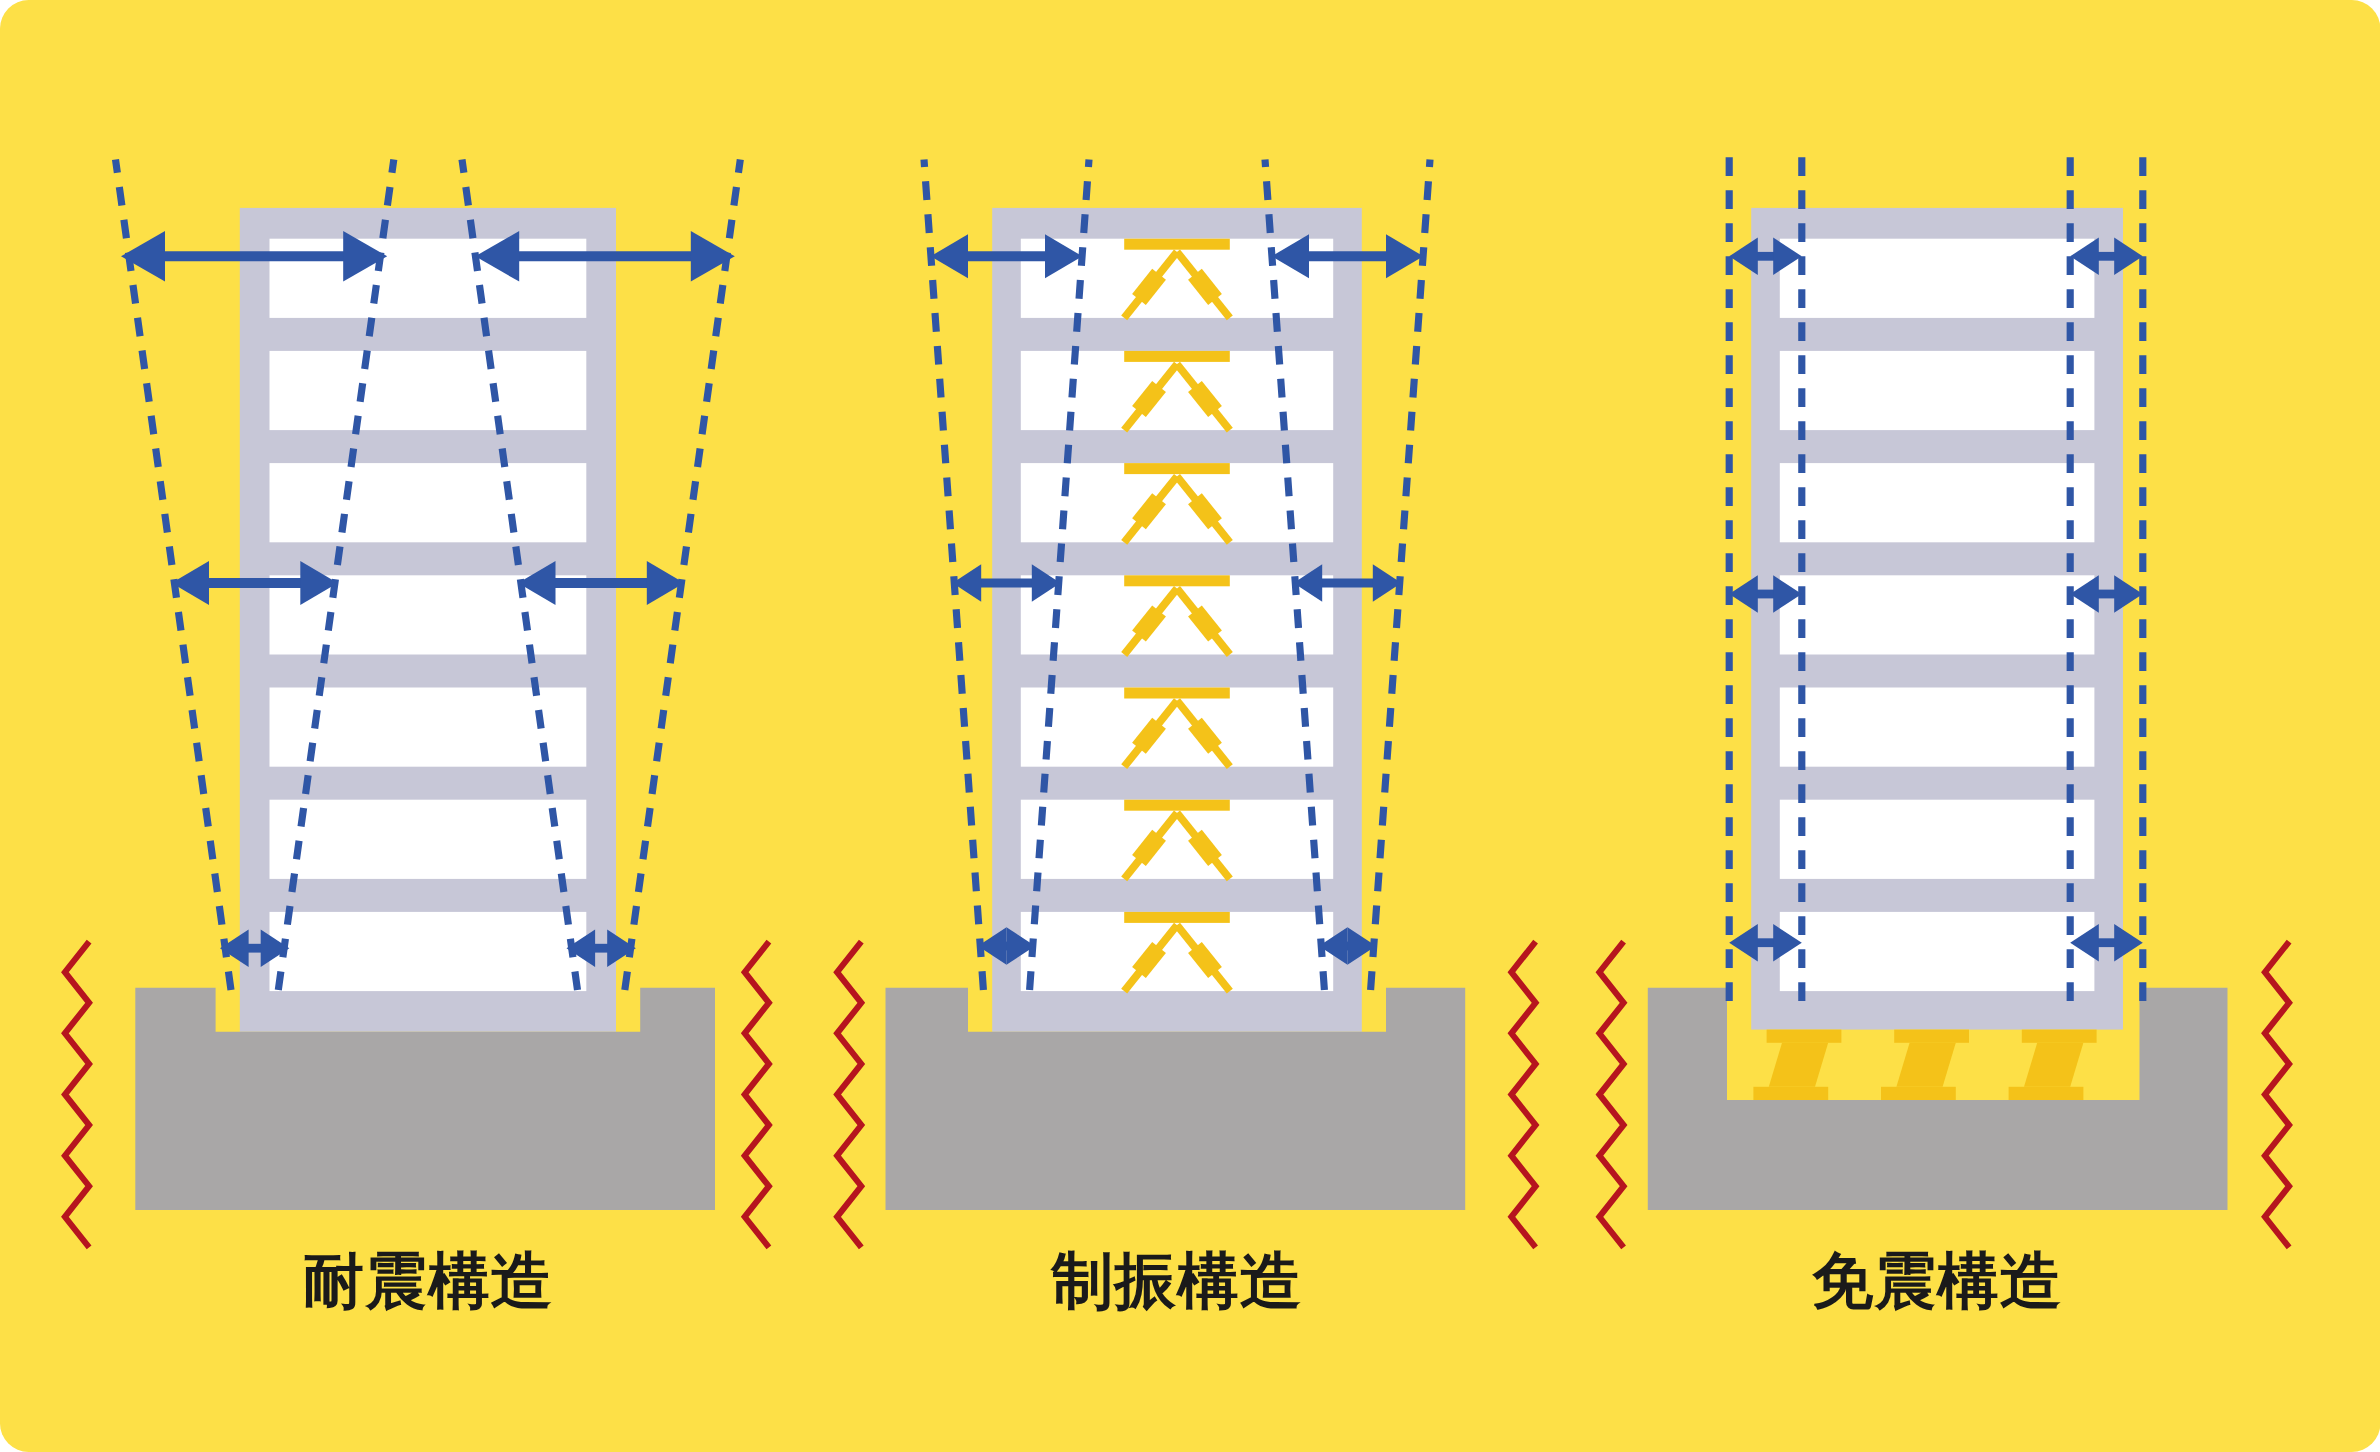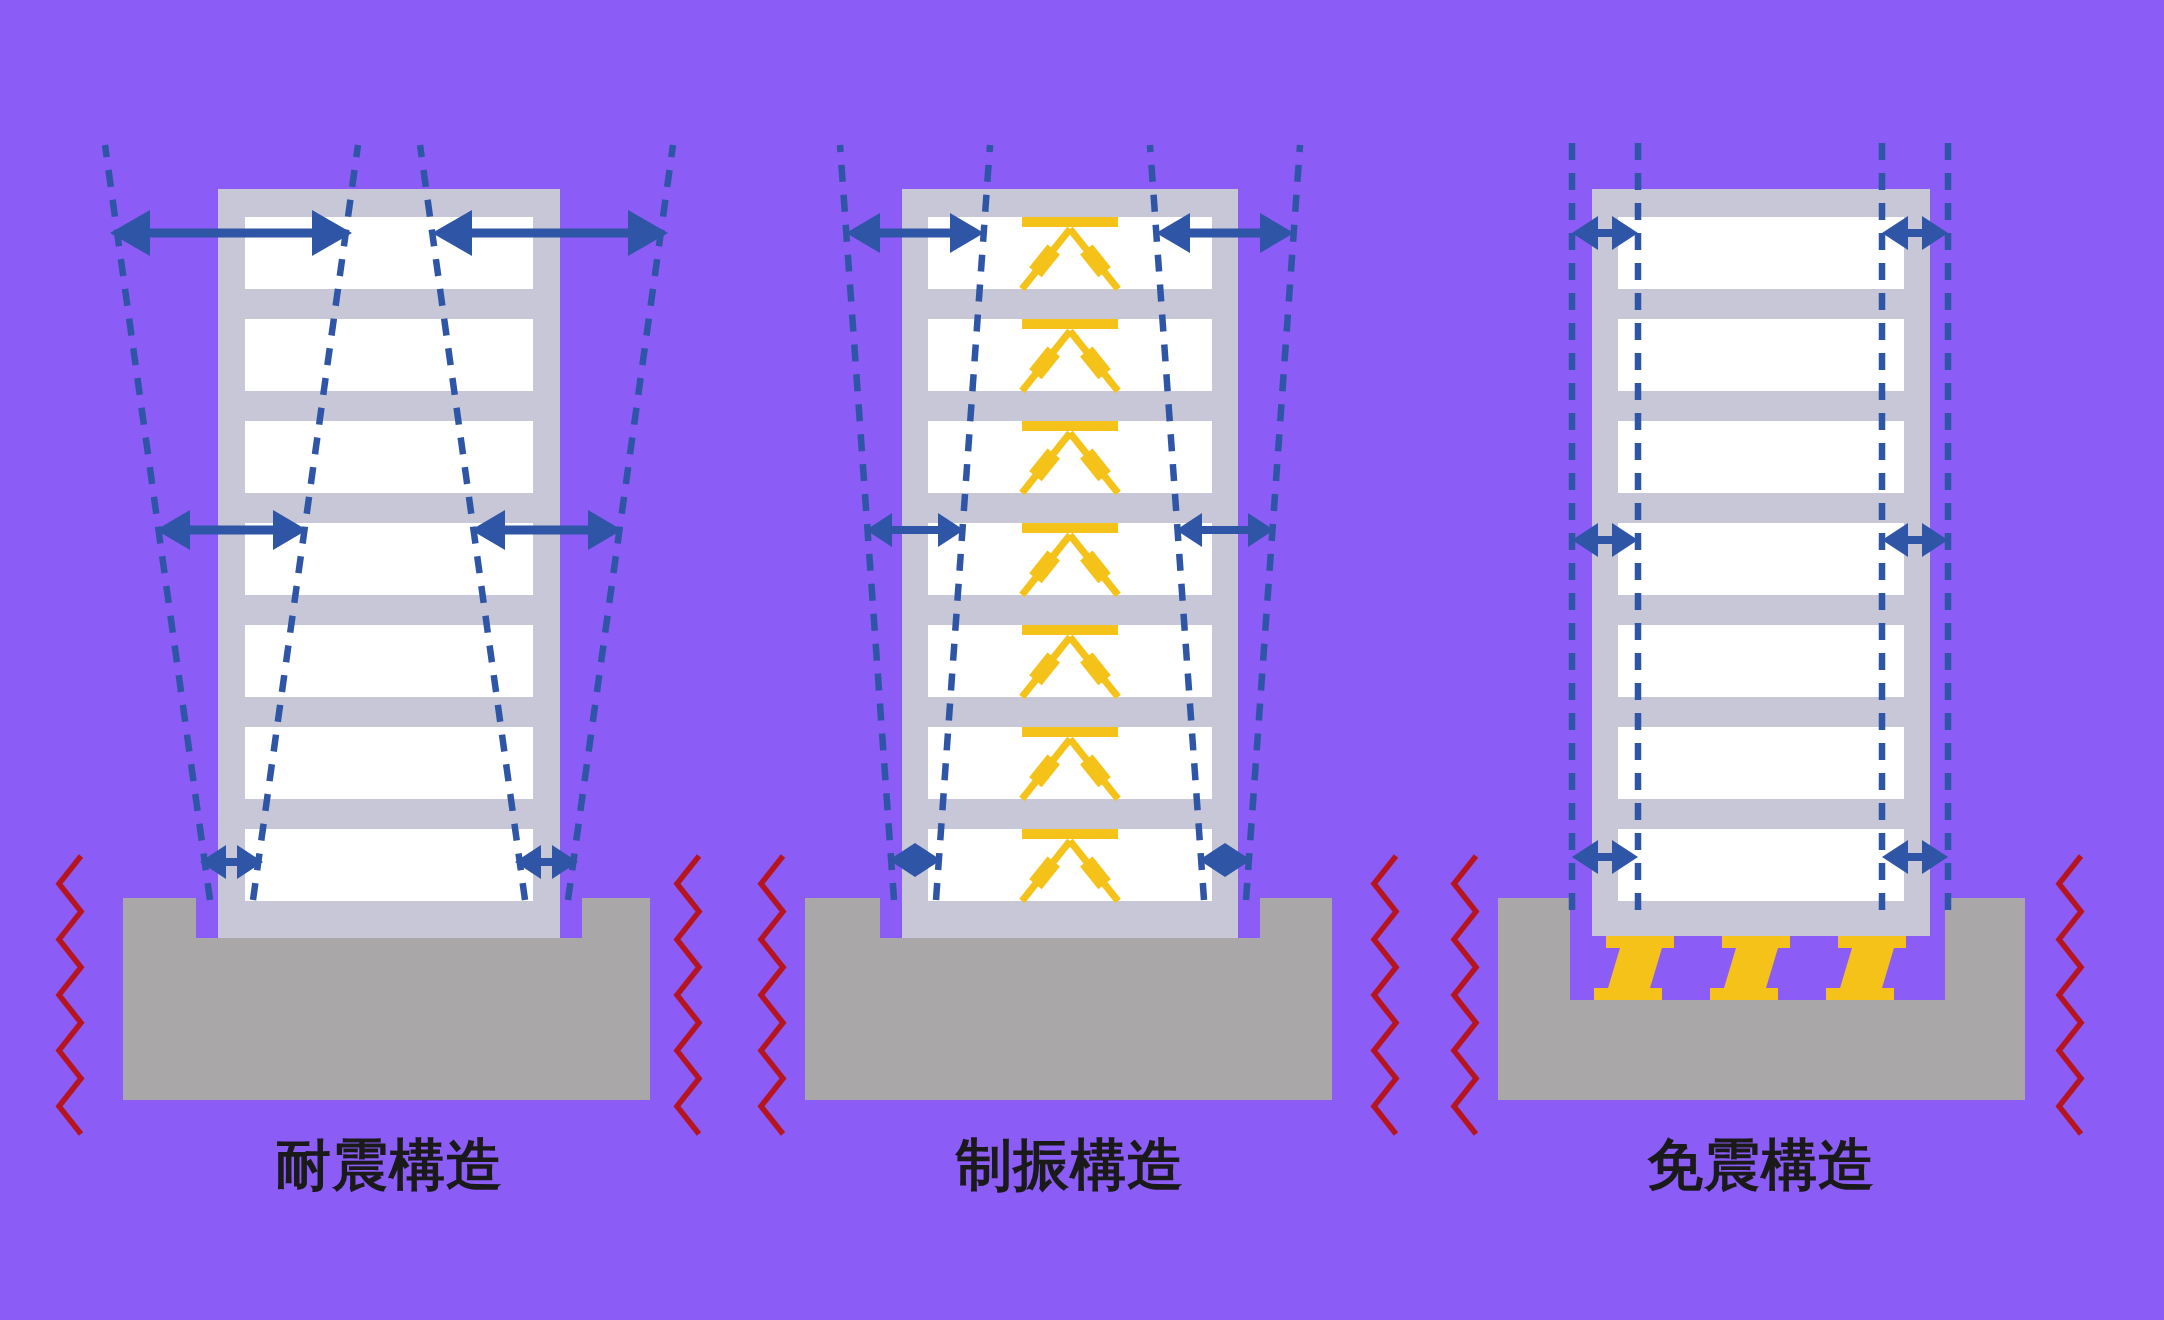--- a/index.html
+++ b/index.html
@@ -1,22 +1,23 @@
 <!DOCTYPE html>
 <html><head>
 <meta charset="utf-8">
 <style>
   html, body { margin: 0; padding: 0; background: #ffffff; }
   #stage {
     position: relative;
     width: 2164px;
     height: 1320px;
-    background: #8b5cf6;
+    background: #fde047;
     overflow: hidden;
     font-family: "Liberation Sans", "DejaVu Sans", sans-serif;
+    border-radius: 26px;
   }
   #diagram-svg { position: absolute; left: 0; top: 0; }
   .diagram-label {
     font-family: "Liberation Sans", "DejaVu Sans", sans-serif;
     font-weight: 700;
     font-size: 56px;
     letter-spacing: 1px;
   }
 </style>
 </head>

